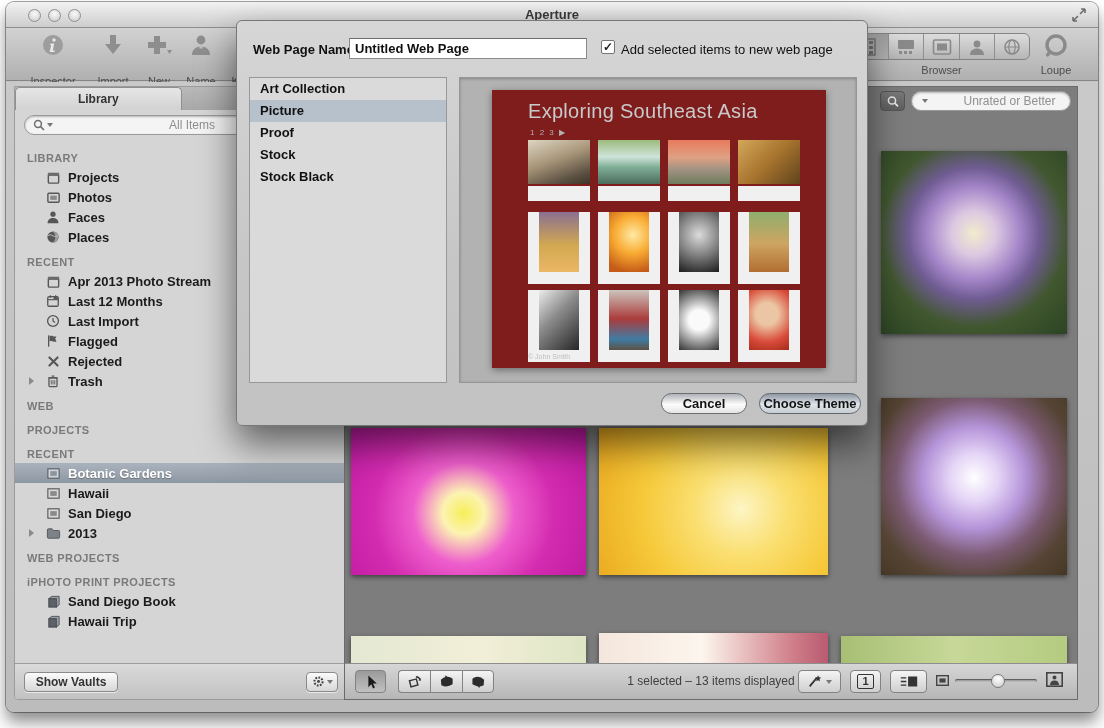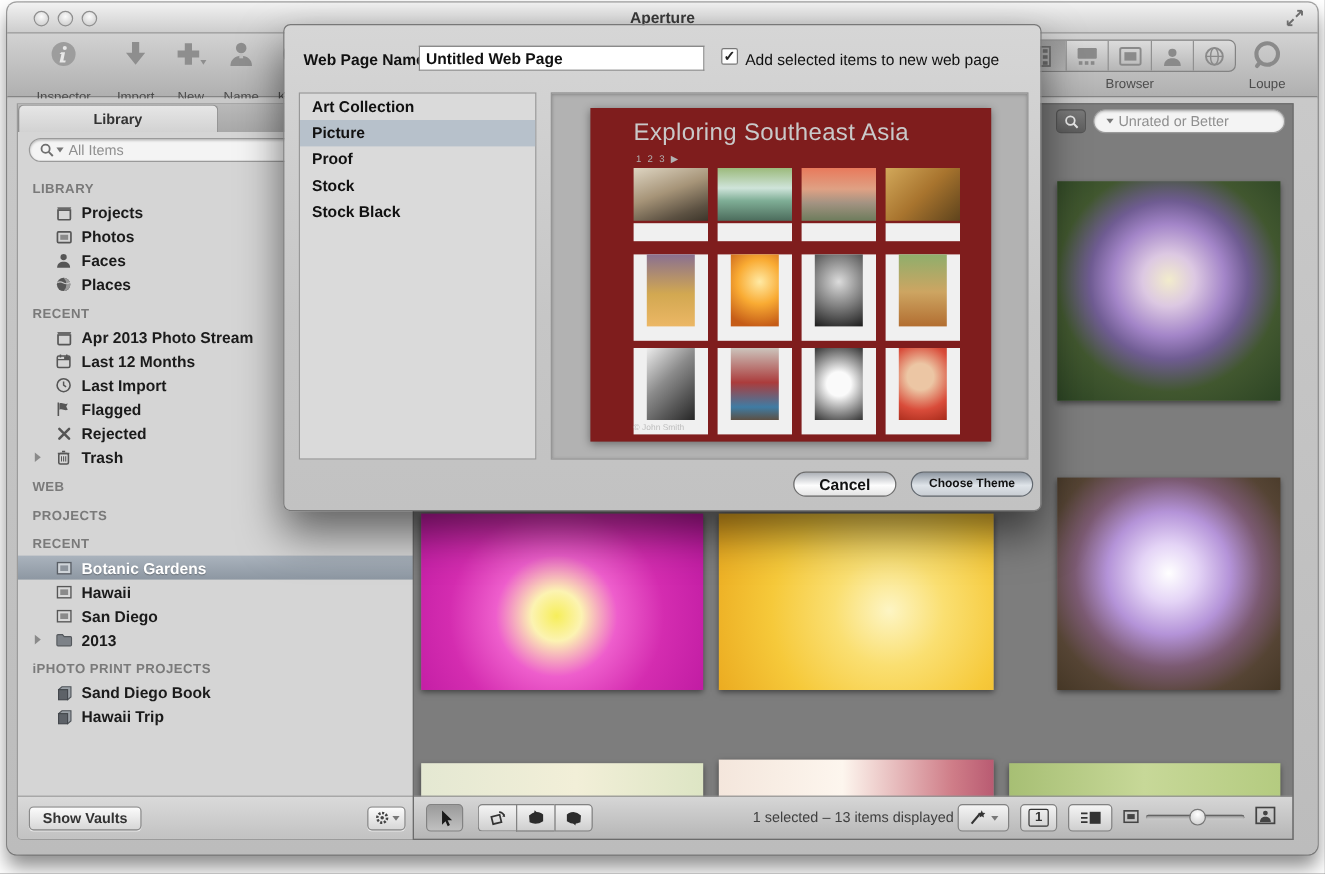--- a/index.html
+++ b/index.html
@@ -36,21 +36,21 @@
   #sidebar{position:absolute;left:8px;top:4px;width:334px;bottom:12px;background:#d5d5d5;
            border:1px solid #9b9b9b;border-radius:0 0 4px 4px;overflow:hidden;}
   #tabs{height:23px;display:flex;background:linear-gradient(#b9b9b9,#a8a8a8);}
   .tab{flex:1;text-align:center;font-size:12px;font-weight:bold;color:#333;line-height:22px;
        border-right:1px solid #8f8f8f;}
   .tab.active{background:linear-gradient(#e6e6e6,#d2d2d2);border-radius:5px 5px 0 0;border:1px solid #8f8f8f;border-bottom:none;}
   #sb-search{padding:5px 9px 4px 9px;}
   .pill{height:20px;border-radius:10px;background:#f4f4f4;border:1px solid #9a9a9a;
         box-shadow:inset 0 1px 2px rgba(0,0,0,.25);display:flex;align-items:center;padding:0 8px;gap:2px;}
   .pill input{border:none;background:transparent;outline:none;flex:1;font-size:12px;color:#333;
-              font-family:"Liberation Sans",sans-serif;}
+              font-family:"Liberation Sans",sans-serif;text-align:center;}
   .pill input::placeholder{color:#8f8f8f;}
   .caret{width:0;height:0;border-left:3.5px solid transparent;border-right:3.5px solid transparent;border-top:4px solid #777;}
   #tree{position:absolute;top:56px;left:0;right:0;bottom:37px;overflow:hidden;}
   .sec-header{font-size:11px;font-weight:bold;color:#7a7a7a;letter-spacing:.4px;padding:9px 0 3px 12px;}
   .row{height:20px;display:flex;align-items:center;padding-left:30px;gap:7px;position:relative;}
   .row .lbl{font-size:13px;font-weight:bold;color:#1b1b1b;white-space:nowrap;}
   .row.sel{background:linear-gradient(#aab3bd,#8d97a2);}
   .row.sel .lbl{color:#fff;text-shadow:0 1px 1px rgba(0,0,0,.3);}
   .disc{position:absolute;left:14px;top:6px;width:0;height:0;border-top:4px solid transparent;
         border-bottom:4px solid transparent;border-left:5px solid #8a8a8a;}
@@ -138,21 +138,21 @@
   .t-farmer{background:linear-gradient(180deg,#8fae6c 0%,#cda562 52%,#b26e31);}
   .t-wheel{background:linear-gradient(135deg,#ececec,#8c8c8c 42%,#262626);}
   .t-boat{background:linear-gradient(180deg,#ccc4bc 0%,#ab3c3c 48%,#3f7ca4 82%,#5c5044);}
   .t-flower{background:radial-gradient(circle at 50% 50%,#fafafa 28%,#909090 66%,#323232);}
   .t-child{background:radial-gradient(circle at 45% 40%,#ecc6a4 26%,#d94c3a 66%,#a62a1a);}
   #dlg-cancel{position:absolute;left:424px;top:372px;width:86px;height:21px;border-radius:11px;
               border:1px solid #6d6d6d;background:linear-gradient(#aeb2b8 0%,#fdfdfd 55%,#e4e4e4 100%);
               font-size:13px;font-weight:bold;color:#111;display:flex;align-items:center;justify-content:center;}
   #dlg-choose{position:absolute;left:522px;top:372px;width:102px;height:21px;border-radius:11px;
               border:1px solid #62686f;background:linear-gradient(#8f98a3 0%,#dfe4e9 55%,#c8cdd3 100%);
-              font-size:10px;font-weight:bold;color:#111;display:flex;align-items:center;justify-content:center;}
+              font-size:13px;font-weight:bold;color:#111;display:flex;align-items:center;justify-content:center;}
   svg{display:block;}
 </style>
 </head>
 <body>
 
 <div id="win">
 
   <div id="titlebar">
     <span class="light" style="left:22px"></span>
     <span class="light" style="left:42px"></span>
@@ -411,20 +411,21 @@
         <div class="row">
           <span class="disc"></span>
           <span class="icn">
               <svg width="15" height="15" viewBox="0 0 16 16">
                 <path d="M1.5 4 a1 1 0 0 1 1-1 h4 l1.5 1.8 h5.5 a1 1 0 0 1 1 1 V12 a1 1 0 0 1 -1 1 h-11 a1 1 0 0 1 -1-1 z" fill="#7d8288" stroke="#54585c" stroke-width="1"></path>
               </svg>
             </span>
           <span class="lbl">2013</span>
         </div>
 
+        <div class="sec-header">WEB PROJECTS</div>
         <div class="sec-header">iPHOTO PRINT PROJECTS</div>
 
         <div class="row">
           <span class="icn">
               <svg width="15" height="15" viewBox="0 0 16 16">
                 <path d="M3 5 l3-2.5 h8 v9 l-3 2.5 z" fill="#9aa0a6" stroke="#4e5358" stroke-width="1"></path>
                 <rect x="3" y="5" width="8" height="9" fill="#5d6268" stroke="#43474c" stroke-width="1"></rect>
               </svg>
             </span>
           <span class="lbl">Sand Diego Book</span>

